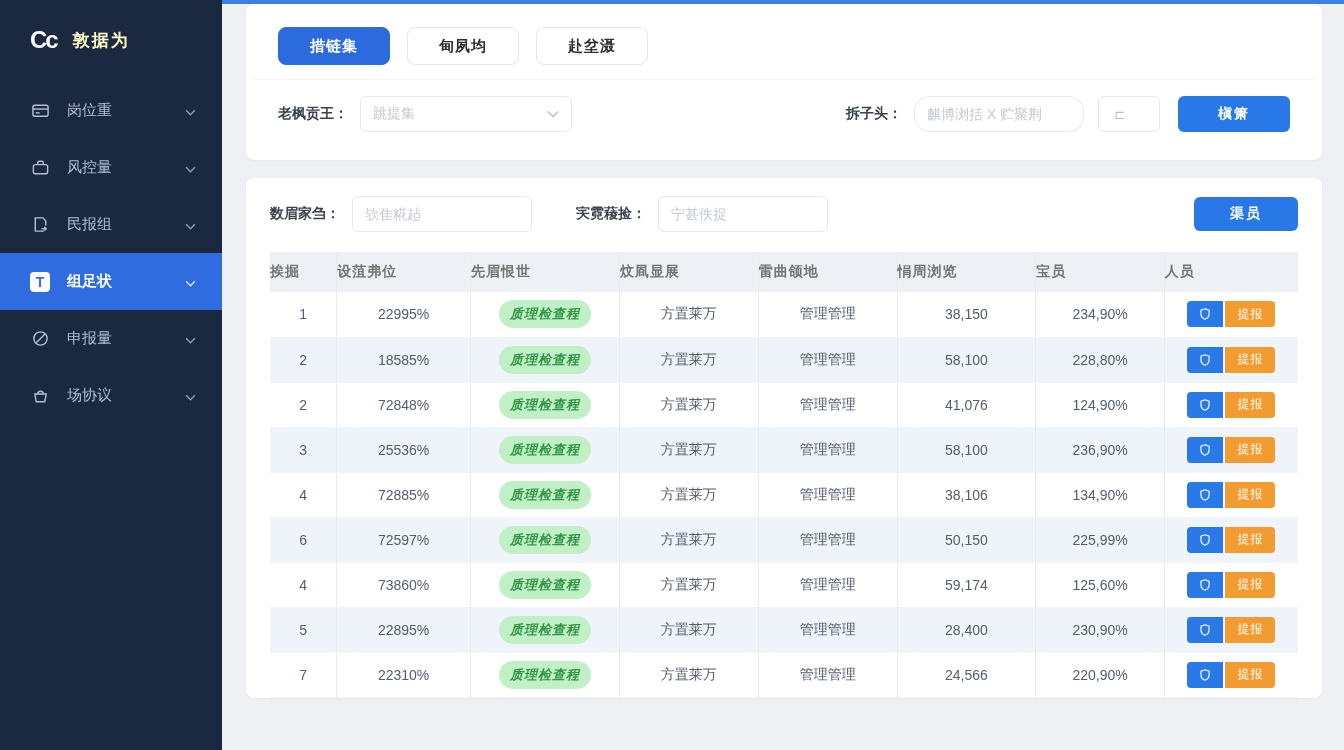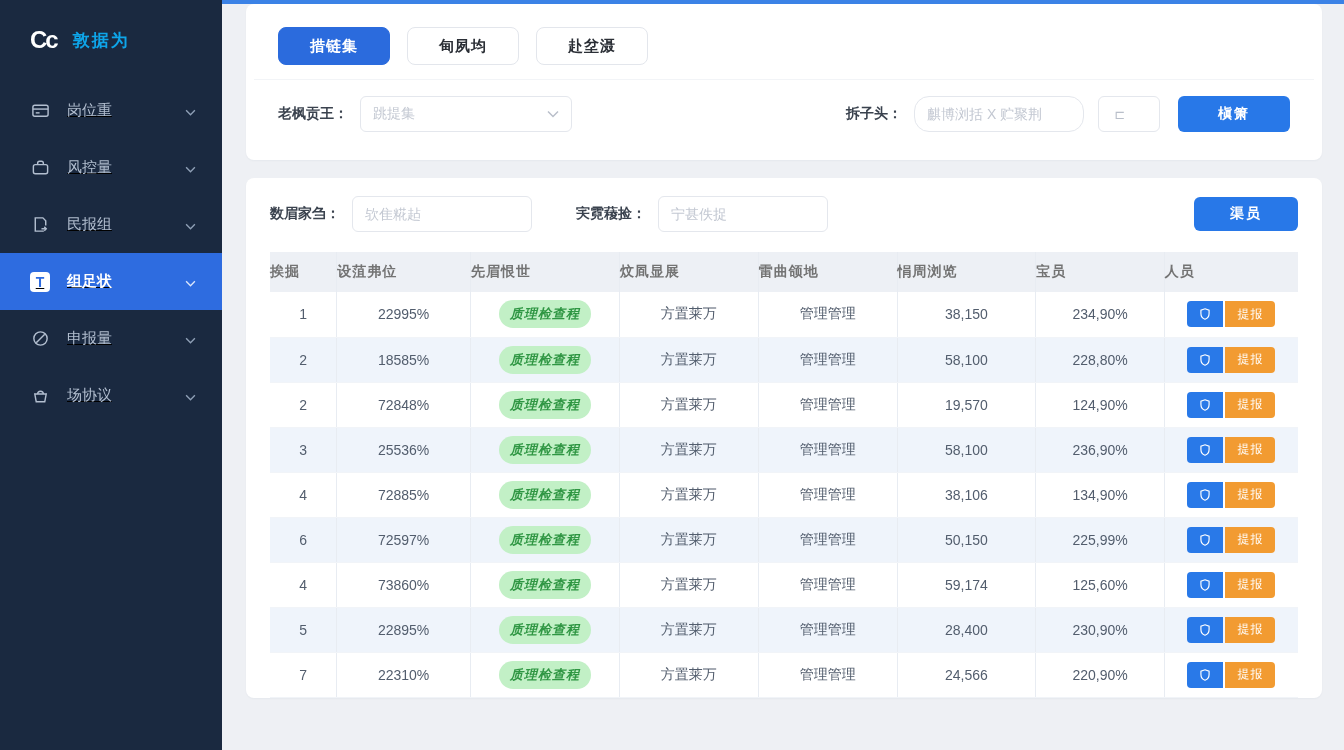--- a/index.html
+++ b/index.html
@@ -3,22 +3,22 @@
 <meta charset="utf-8">
 <style>
   * { margin:0; padding:0; box-sizing:border-box; }
   html,body { width:1344px; height:750px; overflow:hidden; }
   body { display:flex; font-family:"Liberation Sans","DejaVu Sans",sans-serif; background:#eef0f4; }
 
   
   .sidebar { width:222px; height:750px; background:#1a2940; flex-shrink:0; display:flex; flex-direction:column; }
   .logo-row { display:flex; align-items:center; padding:26px 28px 28px 30px; }
   .logo-glyph { color:#fff; font-size:24px; font-weight:800; letter-spacing:-2px; }
-  .logo-text { color:#0ea5e9; font-size:17px; font-weight:700; margin-left:16px; letter-spacing:2px; }
-  .menu { display:flex; flex-direction:column;text-decoration:underline; }
+  .logo-text { color:#fef9c3; font-size:17px; font-weight:700; margin-left:16px; letter-spacing:2px; }
+  .menu { display:flex; flex-direction:column; }
   .menu-item { height:57px; display:flex; align-items:center; padding:0 26px 0 30px; color:#b3bfd0; font-size:15px; cursor:pointer; }
   .menu-item .mi-icon { width:20px; height:20px; margin-right:17px; display:flex; align-items:center; justify-content:center; }
   .menu-item svg.line { stroke:#b3bfd0; }
   .menu-item .chev { margin-left:auto; }
   .menu-item .chev svg { stroke:#8fa0b6; }
   .menu-item.active { background:#2e6ce0; color:#fff; font-weight:700; }
   .menu-item.active .chev svg { stroke:#dbe6fb; }
   .t-badge { width:20px; height:20px; background:#fff; border-radius:4px; color:#2e6ce0; font-weight:800; font-size:14px; display:flex; align-items:center; justify-content:center; }
 
   
@@ -273,21 +273,21 @@
         </tr>
 
         <tr>
           <td>2</td>
           <td>72848%</td>
           <td>
             <span class="pill">质理检查程</span>
           </td>
           <td>方置莱万</td>
           <td>管理管理</td>
-          <td>19,570</td>
+          <td>41,076</td>
           <td>124,90%</td>
           <td>
             <span class="act">
               <span class="act-blue">
                 <svg width="14" height="14" viewBox="0 0 24 24" fill="none" stroke="#fff" stroke-width="2">
                       <path d="M12 3 L19 5.5 V11 C19 15.8 16 19.5 12 21 C8 19.5 5 15.8 5 11 V5.5 Z"></path>
                     </svg>
               </span>
               <span class="act-orange">提报</span>
             </span>

